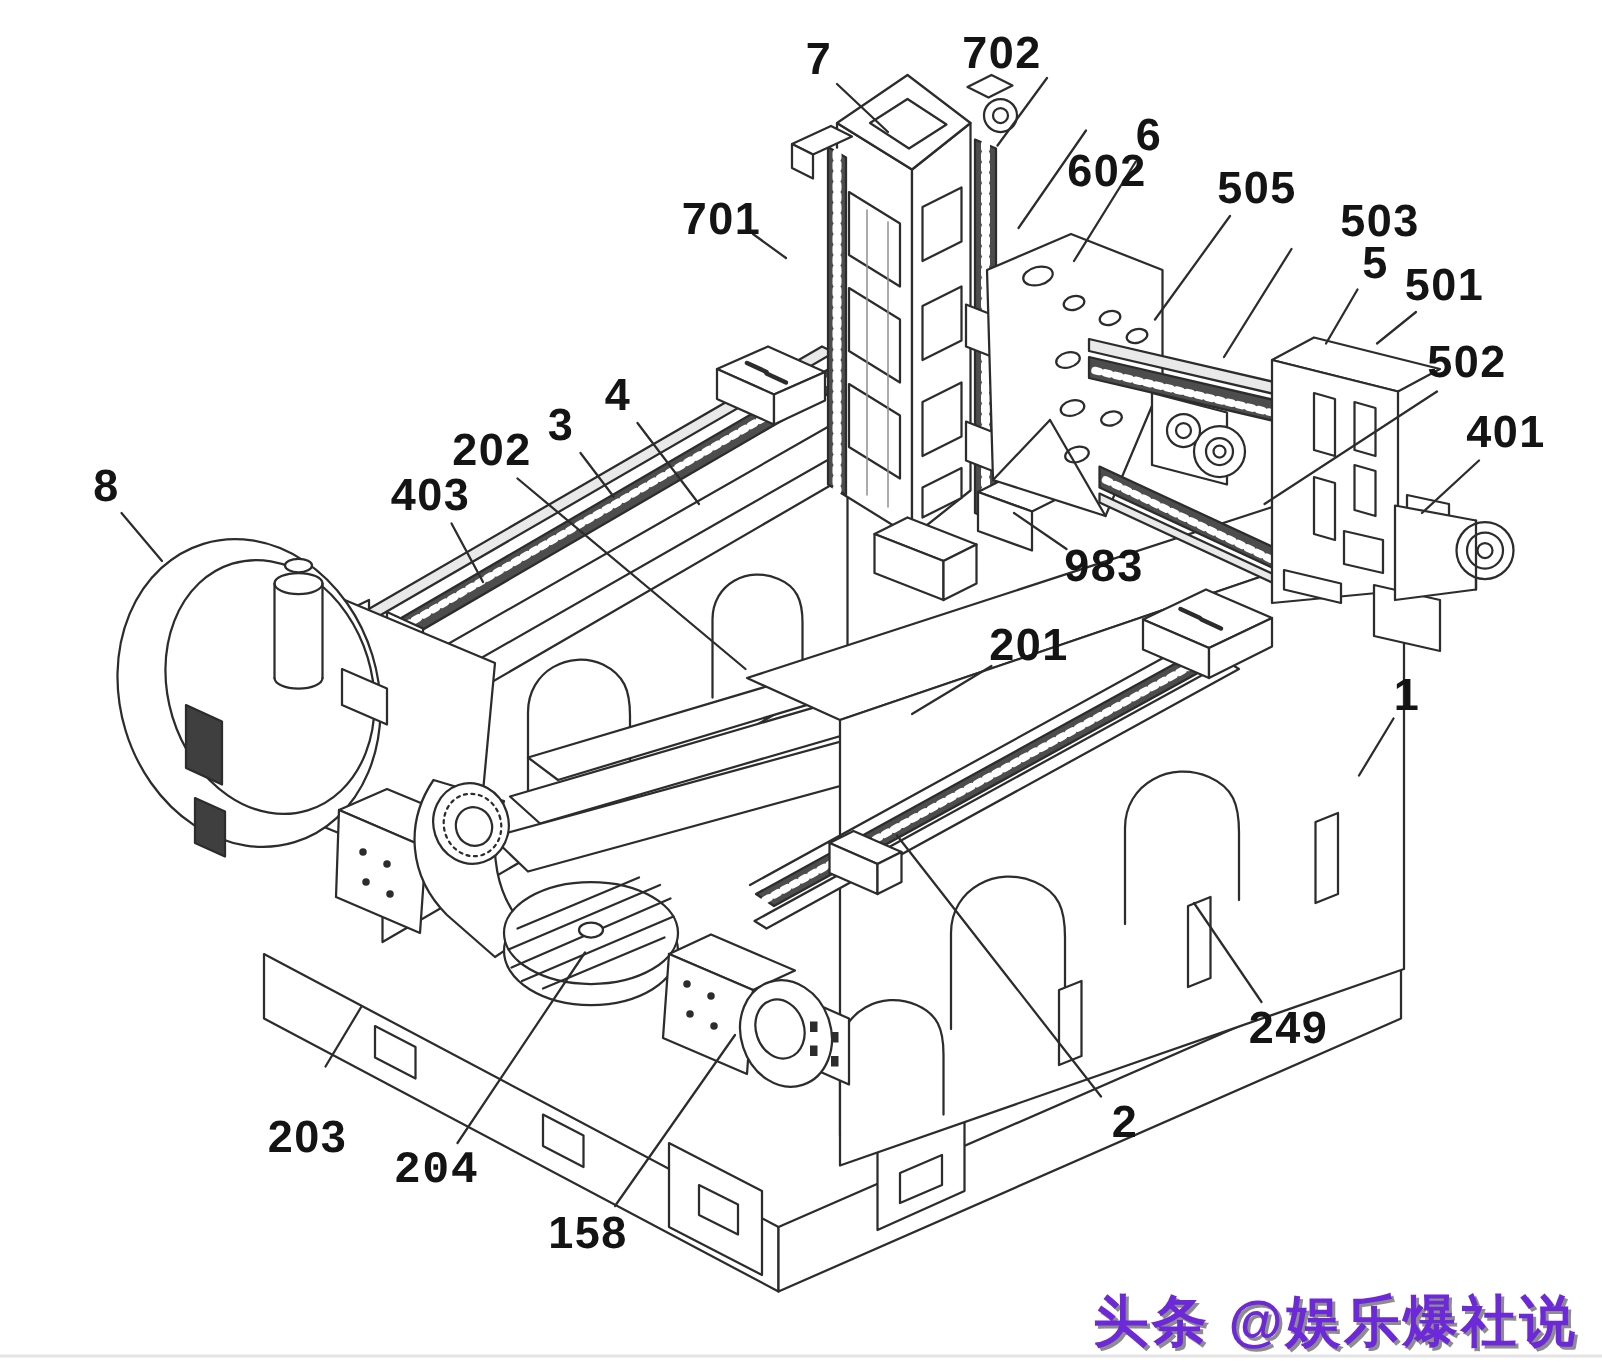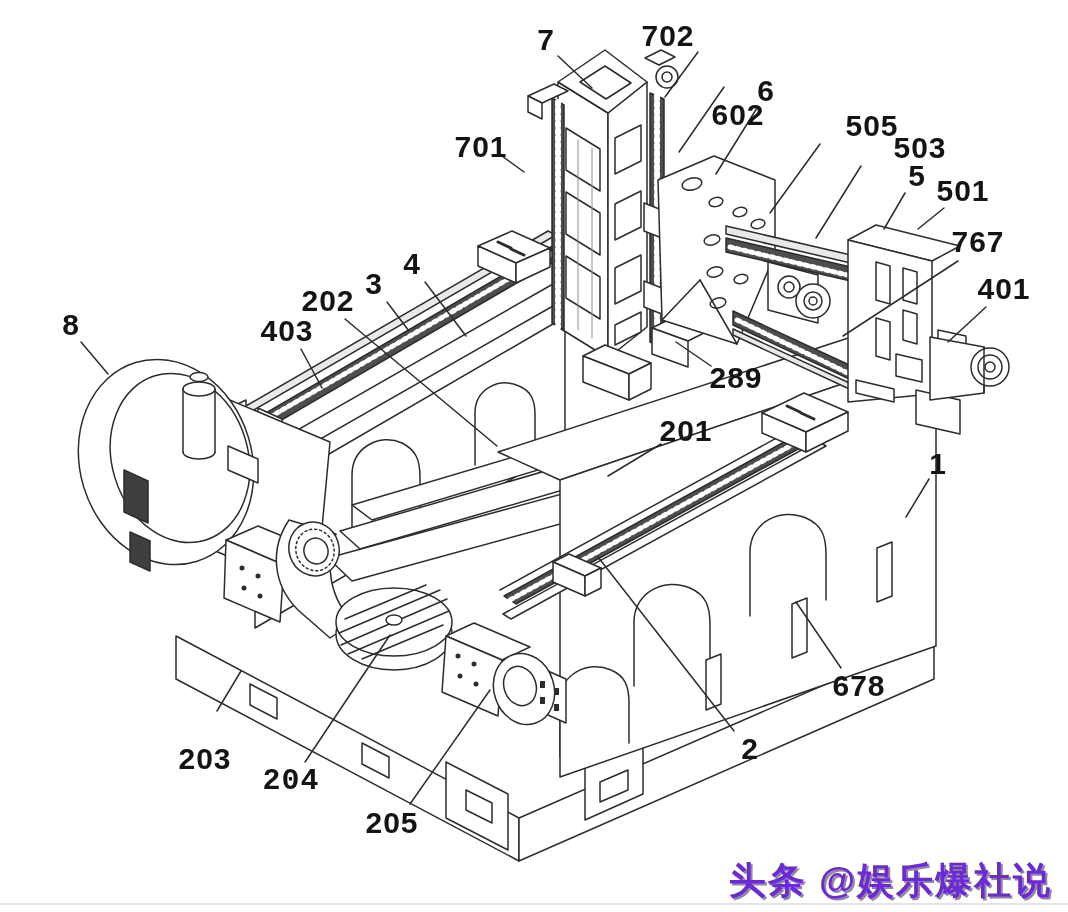--- a/index.html
+++ b/index.html
@@ -265,37 +265,37 @@
         <line x1="305" y1="762" x2="390" y2="635" class="leader"></line>
         <line x1="410" y1="804" x2="490" y2="690" class="leader"></line>
       </g>
   </svg>
 
   <div id="label-layer">
       <div class="part-label" style="left: 546px; top: 40px;">7</div>
       <div class="part-label" style="left: 668px; top: 36px;">702</div>
       <div class="part-label" style="left: 738px; top: 69px; margin-top: 46px;">602</div>
       <div class="part-label" style="left: 766px; top: 91px;">6</div>
-      <div class="part-label" style="left: 872px; top: 126px;">505</div>
+      <div class="part-label" style="left: 838px; top: 126px;">505</div>
       <div class="part-label" style="left: 920px; top: 148px; text-align: right;">503</div>
       <div class="part-label" style="left: 917px; top: 176px;">5</div>
       <div class="part-label" style="left: 963px; top: 191px; text-align: center;">501</div>
-      <div class="part-label" style="left: 978px; top: 242px;">767</div>
+      <div class="part-label" style="left: 978px; top: 242px;">502</div>
       <div class="part-label" style="left: 1004px; top: 289px;">401</div>
       <div class="part-label" style="left: 481px; top: 147px;">701</div>
       <div class="part-label" style="left: 71px; top: 325px;">8</div>
       <div class="part-label" style="left: 287px; top: 331px;">403</div>
       <div class="part-label" style="left: 328px; top: 301px;">202</div>
       <div class="part-label" style="left: 374px; top: 284px;">3</div>
       <div class="part-label" style="left: 412px; top: 264px;">4</div>
-      <div class="part-label" style="left: 736px; top: 378px;">289</div>
+      <div class="part-label" style="left: 736px; top: 378px;">983</div>
       <div class="part-label" style="left: 686px; top: 431px;">201</div>
       <div class="part-label" style="left: 938px; top: 464px;">1</div>
-      <div class="part-label" style="left: 859px; top: 686px;">678</div>
+      <div class="part-label" style="left: 859px; top: 686px;">249</div>
       <div class="part-label" style="left: 750px; top: 749px;">2</div>
       <div class="part-label" style="left: 205px; top: 727px; margin-top: 32px;">203</div>
       <div class="part-label" style="left: 291px; top: 781px; font-family: Liberation Mono, monospace;">204</div>
-      <div class="part-label" style="left: 392px; top: 823px;">205</div>
+      <div class="part-label" style="left: 392px; top: 823px;">158</div>
     </div>
 
   <div class="watermark" style="right:16px;top:856px;">头条 @娱乐爆社说</div>
   <div class="bottom-rule" style="top:903px;"></div>
 </div>
 
 </body></html>

